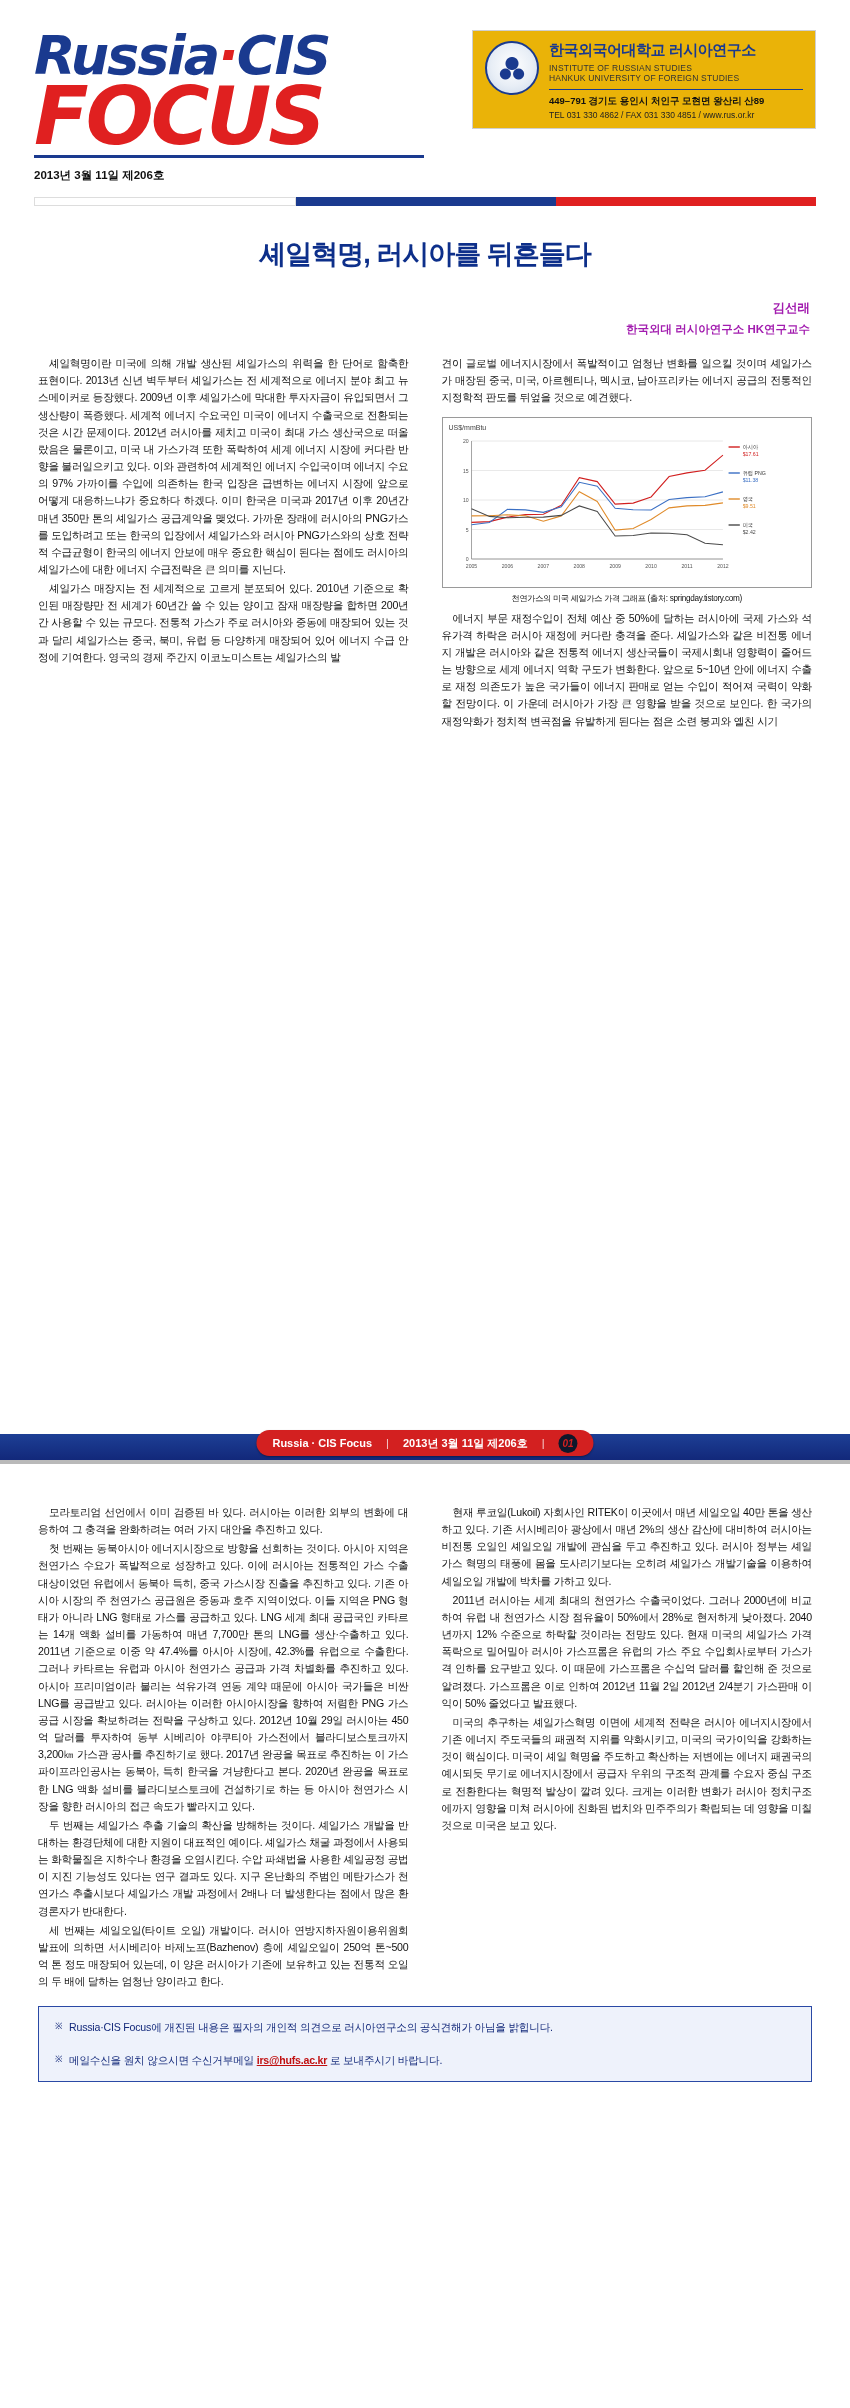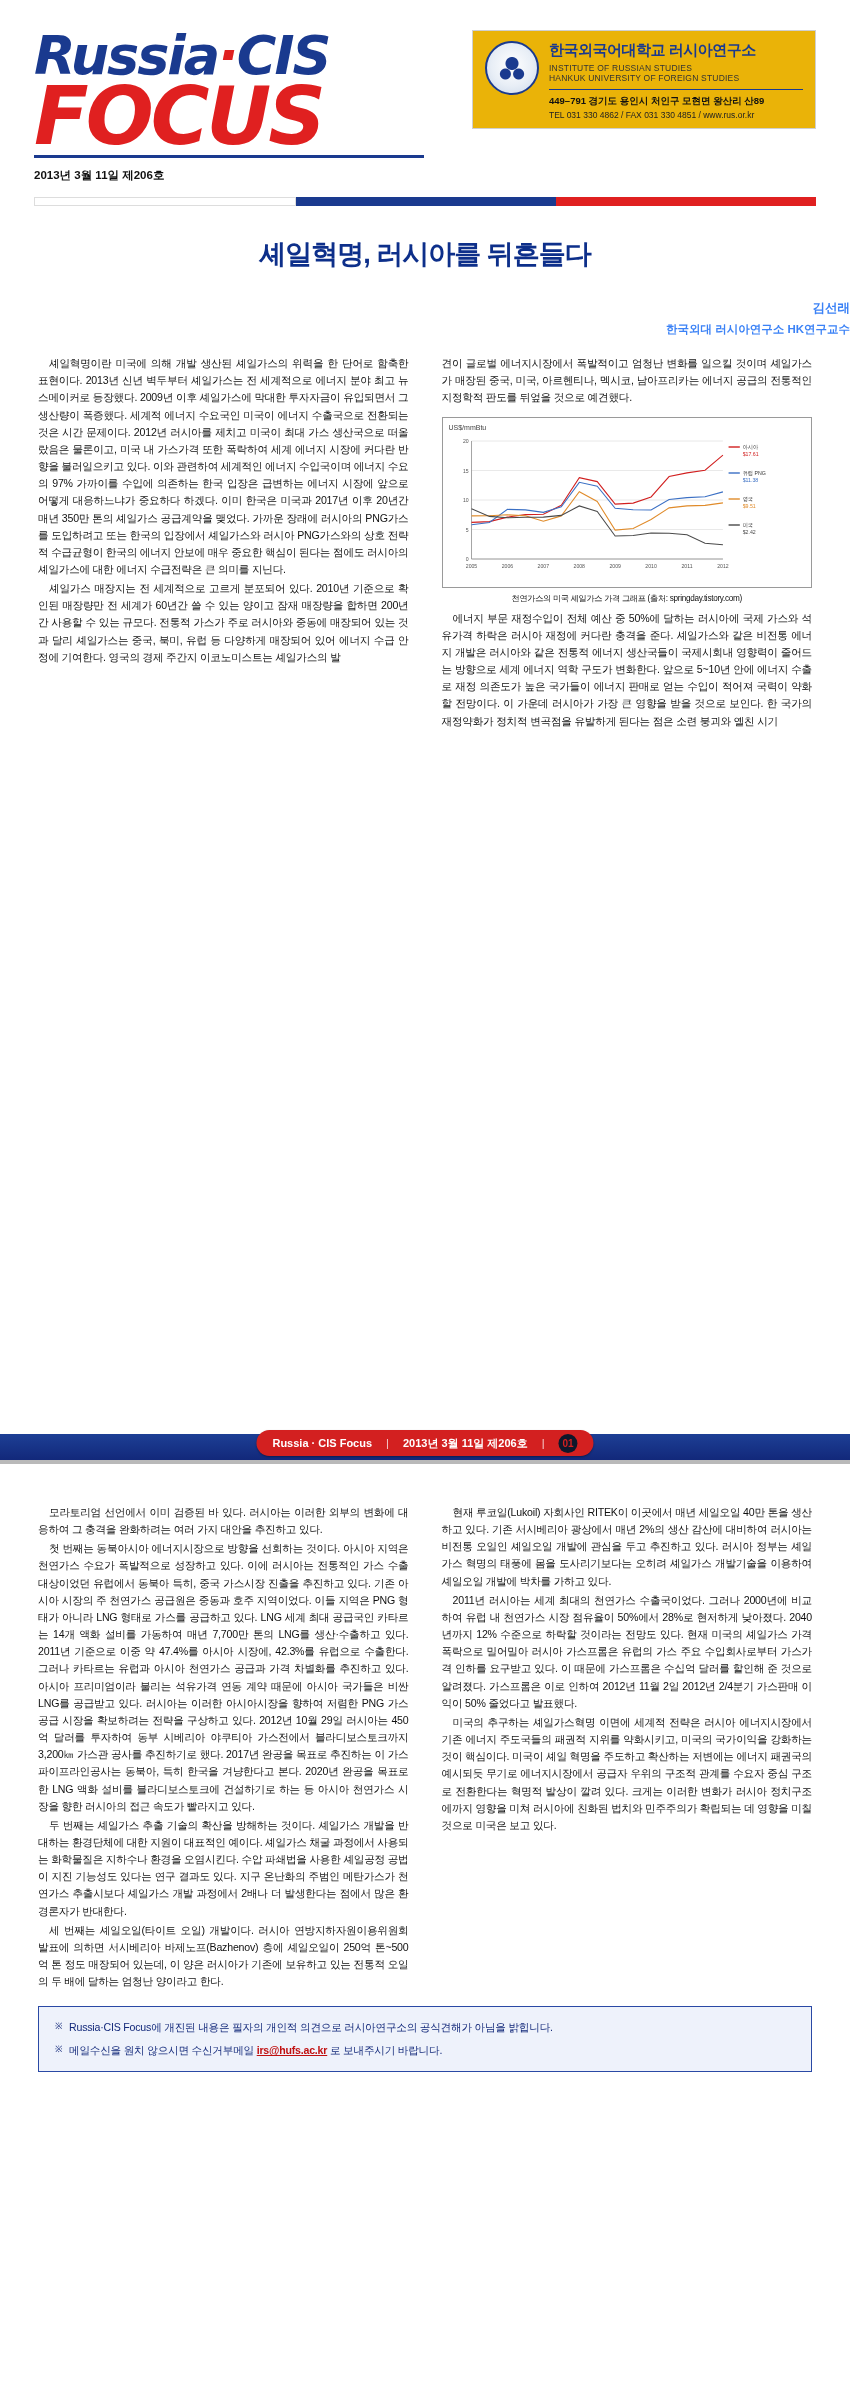--- a/index.html
+++ b/index.html
@@ -112,23 +112,24 @@
   .headline {
     text-align: center;
     font-size: 27px;
     font-weight: bold;
     color: #0d2f8a;
     letter-spacing: -1px;
     margin: 30px 0 26px 0;
   }
   .byline {
     text-align: right;
+    padding-right: 40px;
     font-size: 12.5px;
     font-weight: bold;
-    color: #3b82f6;
+    color: #a21caf;
     line-height: 1.7;
   }
   .byline .role { font-size: 11.5px; }
 
   
   .cols {
     display: flex;
     gap: 33px;
     padding: 16px 38px 0 38px;
   }
@@ -236,38 +237,38 @@
     font-size: 11px;
     font-weight: bold;
     gap: 14px;
     box-shadow: 0 1px 2px rgba(0,0,0,.35);
     white-space: nowrap;
   }
   .foot-badge .sep { opacity: .8; font-weight: normal; }
   .foot-badge .pg {
     background: #0f172a; color: #d32020; border-radius: 50%;
     width: 19px; height: 19px; display: inline-flex;
-    align-items: center; justify-content: center; font-size: 10px;
+    align-items: center; justify-content: center; font-size: 10px; font-style: italic;
   }
 
   
   .notice {
     margin: 14px 38px 0 38px;
     border: 1px solid #2a49a5;
     background: #eef2fb;
     padding: 12px 16px;
   }
   .notice ul { margin: 0; padding: 0; list-style: none; }
   .notice li {
     font-size: 10.6px;
     color: #12287a;
     line-height: 1.6;
     padding-left: 14px;
     position: relative;
-    margin-bottom: 6px;
+    margin-bottom: 16px;
     letter-spacing: -0.2px;
   }
   .notice li:last-child { margin-bottom: 0; }
   .notice li:before {
     content: "※";
     position: absolute; left: 0; top: 0; font-size: 9px;
   }
   .notice a { color: #c01010; text-decoration: underline; font-weight: bold; }
 </style>
 </head>

